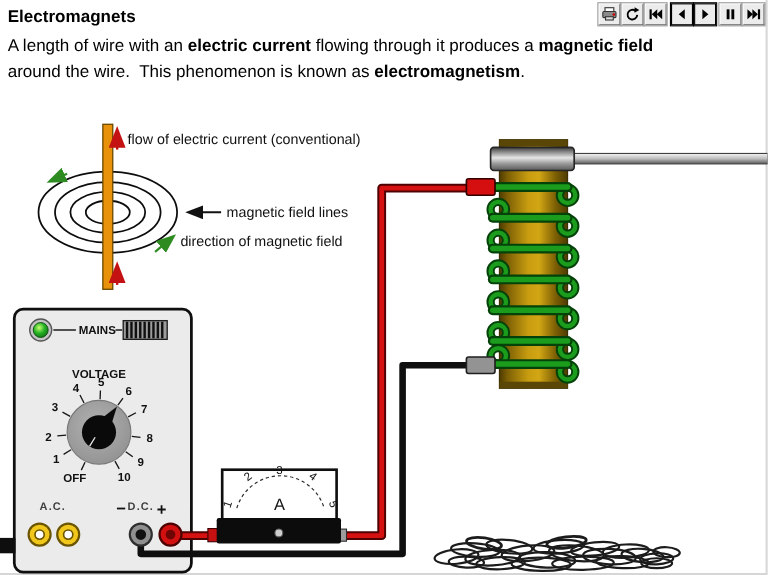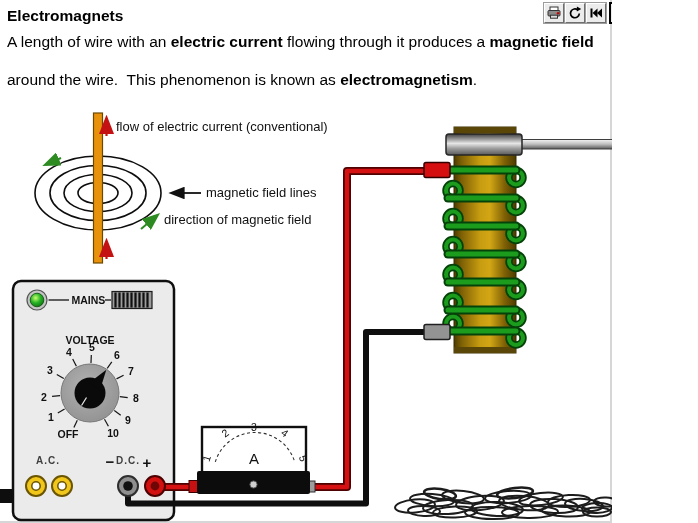--- a/index.html
+++ b/index.html
@@ -1,25 +1,25 @@
 <!DOCTYPE html>
 <html><head>
 <meta charset="utf-8">
 <style>
   html,body{margin:0;padding:0;background:#fff;}
   .stage{
-    position:relative;width:612px;height:523px;background:#ffffff;overflow:hidden;
+    position:relative;width:698px;height:523px;background:#ffffff;overflow:hidden;
     font-family:"Liberation Sans",sans-serif;color:#000;
     box-shadow:inset -2px -2px 0 #d6d6d6;
   }
   .page-title{position:absolute;left:7px;top:7px;font-size:15.5px;font-weight:bold;white-space:pre;}
   .intro-line{position:absolute;left:7px;font-size:15.5px;white-space:pre;}
   .intro-line b{font-weight:bold;}
   .line1{top:33px;text-align:center;}
-  .line2{top:71px;}
+  .line2{top:57px;}
 
   .toolbar{position:absolute;left:544px;top:3px;display:flex;align-items:flex-start;}
   .tb{
     width:20px;height:20px;box-sizing:border-box;margin-right:1px;padding:0;
     background:#ececec;border:1px solid;border-color:#ffffff #6f6f6f #6f6f6f #ffffff;
     outline:1px solid #9d9d9d;display:flex;align-items:center;justify-content:center;cursor:pointer;
   }
   .tb.pressed{border-color:#000;outline:1px solid #000;}
   .tb svg{display:block;}
   .gap3{margin-left:3px;}

